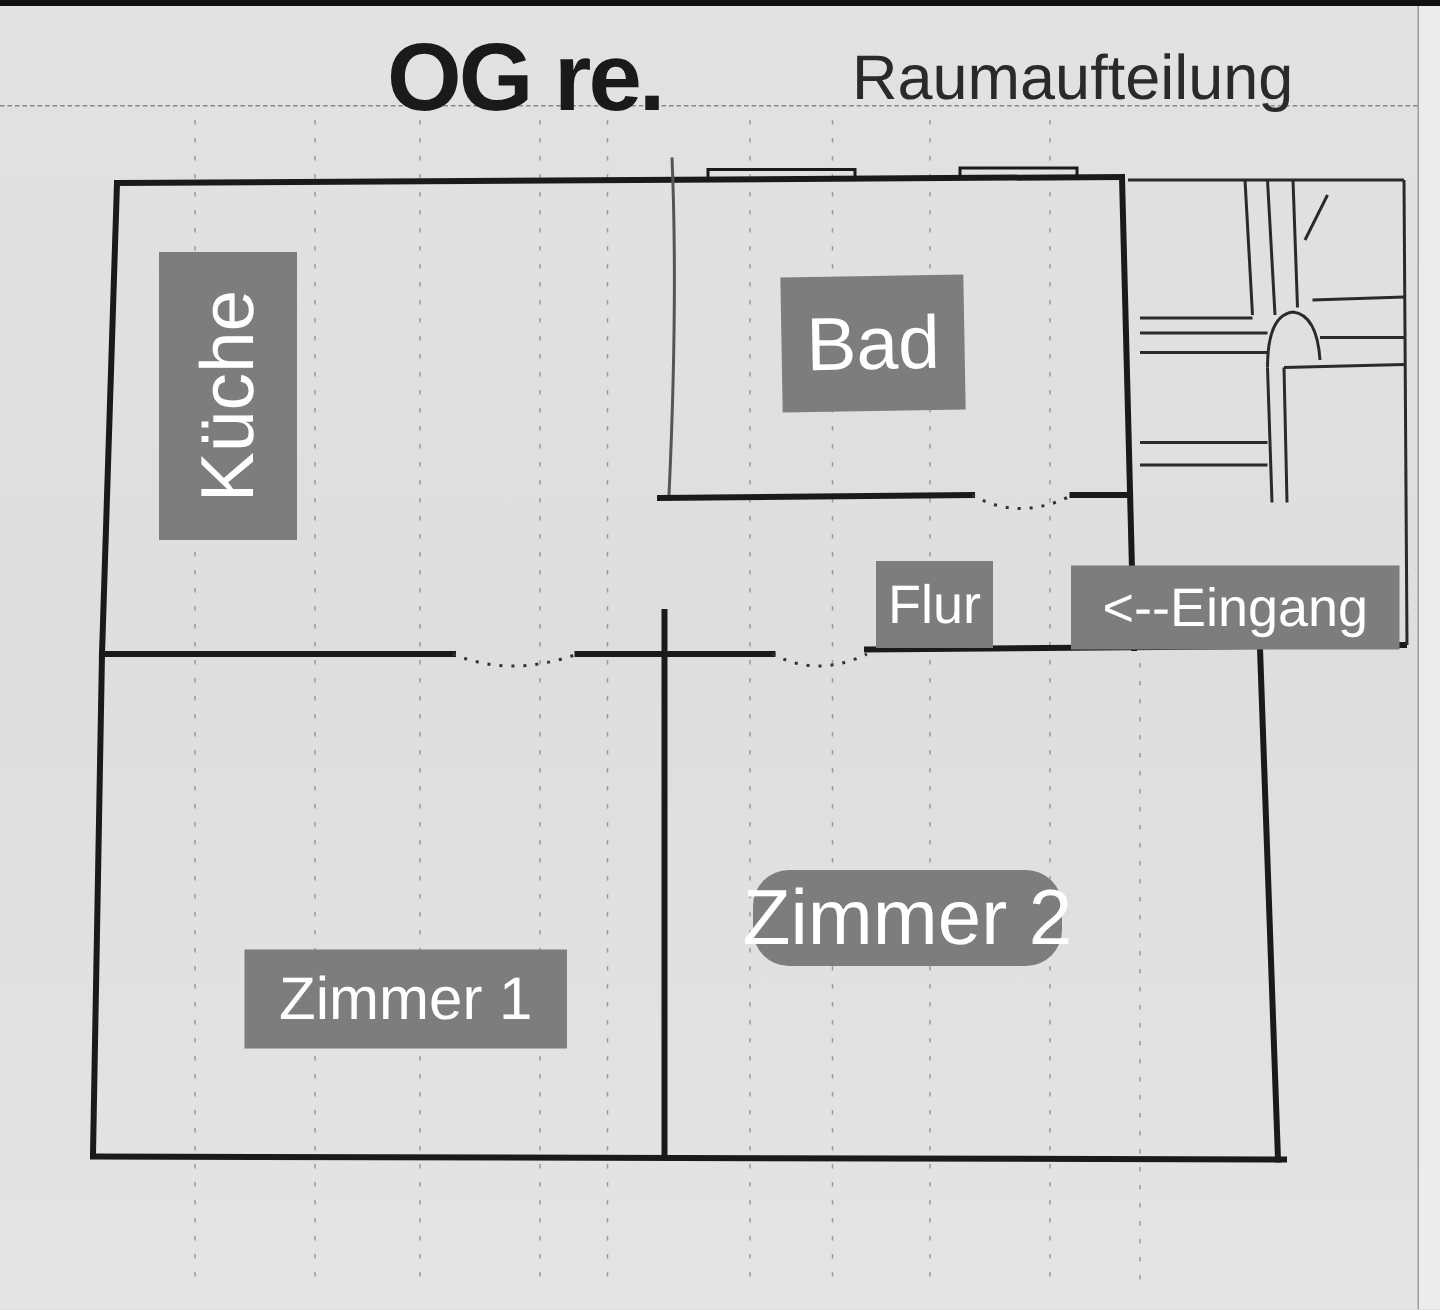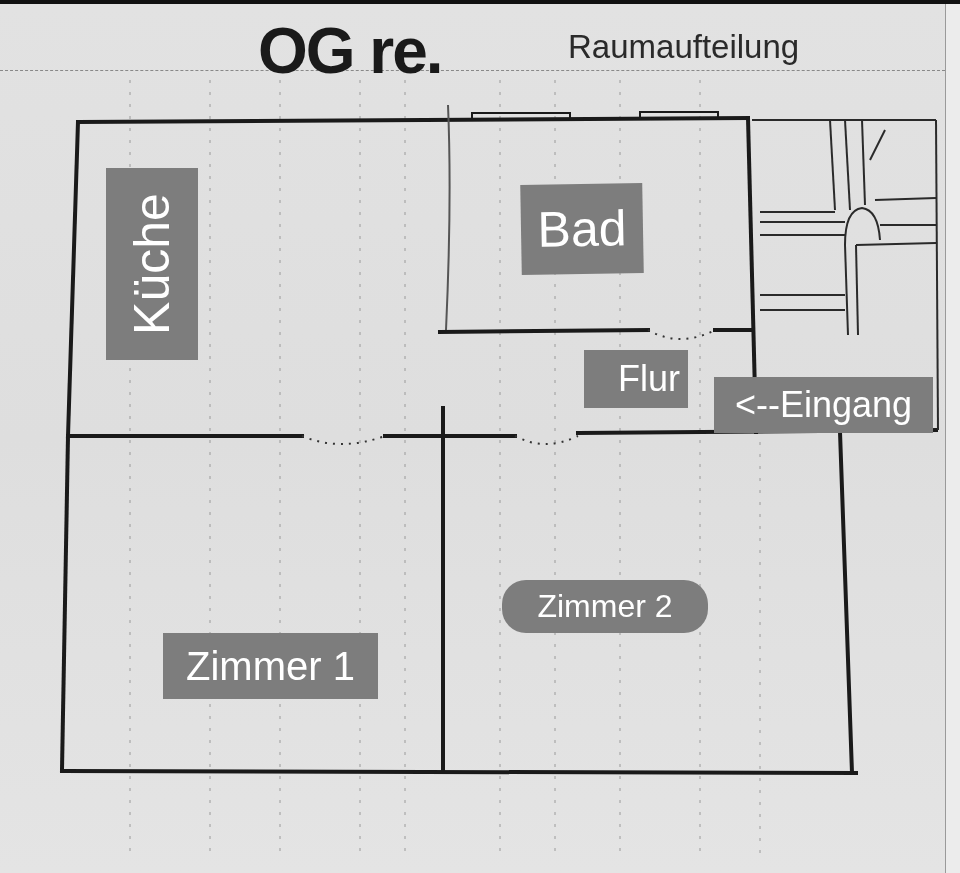--- a/index.html
+++ b/index.html
@@ -17,44 +17,44 @@
     position: absolute; left: 945px; top: 4px; width: 15px; height: 869px;
     background: #ececec; border-left: 1px solid #9a9a9a;
   }
   .topbar { position: absolute; left: 0; top: 0; width: 960px; height: 4px; background: #111; }
   .title {
     position: absolute; left: 258px; top: 14px;
     font-size: 64px; font-weight: bold; color: #1a1a1a; letter-spacing: -2px; text-align: right;
   }
   .subtitle {
     position: absolute; left: 568px; top: 28px;
-    font-size: 33px; color: #2a2a2a;
+    font-size: 42px; color: #2a2a2a;
   }
   .hline-top {
     position: absolute; left: 0; top: 70px; width: 945px; height: 0;
     border-top: 1px dashed #888;
   }
   svg.plan { position: absolute; left: 0; top: 0; }
   .label {
     position: absolute; background: #7d7d7d; color: #ffffff;
     display: flex; align-items: center; justify-content: center;
     white-space: nowrap;
   }
   .lbl-kueche {
     left: 106px; top: 168px; width: 92px; height: 192px;
   }
   .lbl-kueche span {
     display: inline-block; transform: rotate(-90deg);
     font-size: 50px; line-height: 1;
   }
   .lbl-bad { left: 521px; top: 184px; width: 122px; height: 90px; font-size: 50px; transform: rotate(-1deg); }
-  .lbl-flur { left: 584px; top: 350px; width: 78px; height: 58px; font-size: 36px; padding-left: 26px; }
+  .lbl-flur { left: 584px; top: 374px; width: 78px; height: 58px; font-size: 36px; }
   .lbl-eingang { left: 714px; top: 360px; width: 219px; height: 56px; font-size: 36px; margin-top: 17px; }
   .lbl-z1 { left: 163px; top: 585px; width: 215px; height: 66px; font-size: 40px; margin-top: 48px; }
-  .lbl-z2 { left: 502px; top: 580px; width: 206px; height: 53px; font-size: 32px; border-radius: 24px; }
+  .lbl-z2 { left: 502px; top: 580px; width: 206px; height: 64px; font-size: 52px; border-radius: 24px; }
 </style>
 </head>
 <body>
 
 <div class="topbar"></div>
 <div class="paper"></div>
 <div class="paper-right"></div>
 <div class="hline-top"></div>
 
 <div class="title">OG re.</div>

